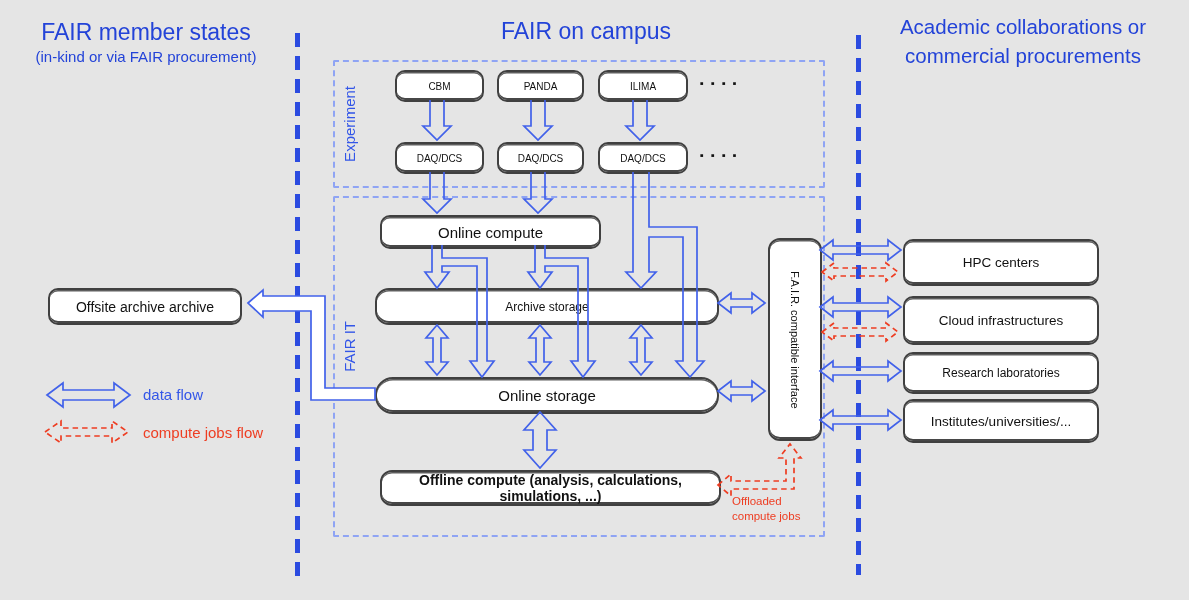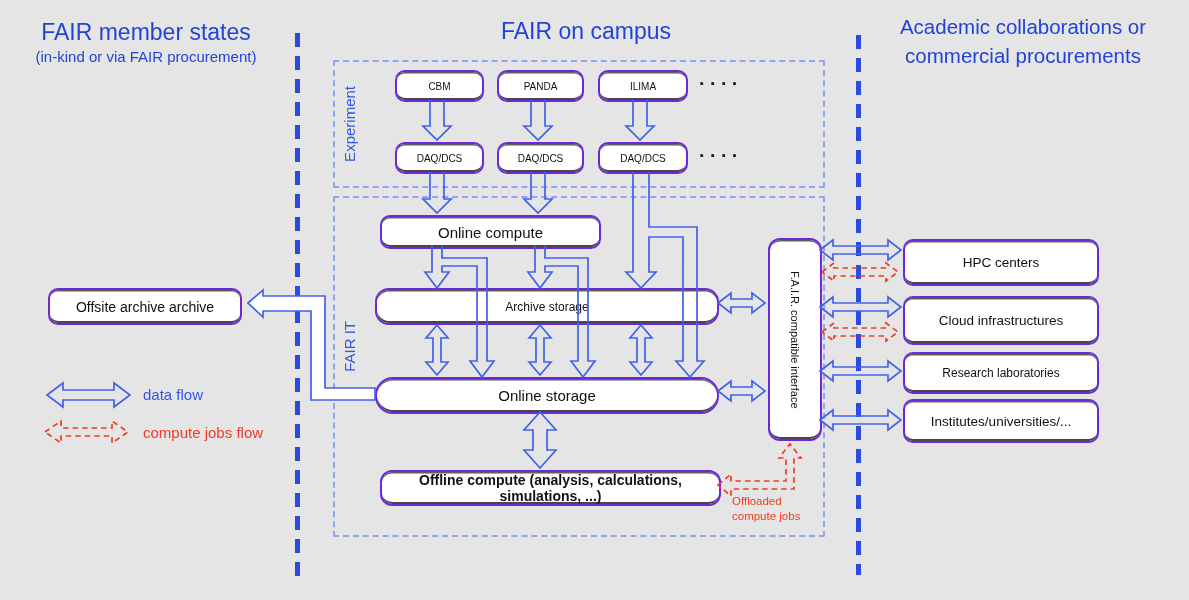--- a/index.html
+++ b/index.html
@@ -1,20 +1,20 @@
 <!DOCTYPE html>
 <html><head>
 <meta charset="utf-8">
 <style>
   html,body{margin:0;padding:0;background:#fff;}
   .stage{position:relative;width:1189px;height:600px;background:#e5e5e5;overflow:hidden;
          font-family:"Liberation Sans",sans-serif;color:#111;}
   .abs{position:absolute;}
   .hdr{position:absolute;color:#2343d8;text-align:center;line-height:1.25;}
-  .box{position:absolute;background:#fff;border:2px solid #6d28d9;border-radius:10px;
+  .box{position:absolute;background:#fff;border:2px solid #404040;border-radius:10px;
        box-shadow:inset 0 2px 0 -0.5px rgba(25,25,25,.7), inset 0 -2.5px 0 -0.5px rgba(25,25,25,.8);
        display:flex;align-items:center;justify-content:center;text-align:center;color:#111;z-index:2;}
   .groupbox{position:absolute;border:2px dashed #8fa4f4;border-radius:2px;z-index:1;}
   .vtext-up{writing-mode:vertical-rl;transform:rotate(180deg);}
   .vtext-down{writing-mode:vertical-rl;}
   .vwrap{position:absolute;display:flex;align-items:center;justify-content:center;z-index:2;}
   .bluelabel{color:#3356e8;}
   .redlabel{color:#ee3d22;}
   .dots{position:absolute;font-size:11px;letter-spacing:2px;color:#111;z-index:2;white-space:nowrap;}
   svg.overlay{position:absolute;left:0;top:0;width:1189px;height:600px;z-index:5;pointer-events:none;}

